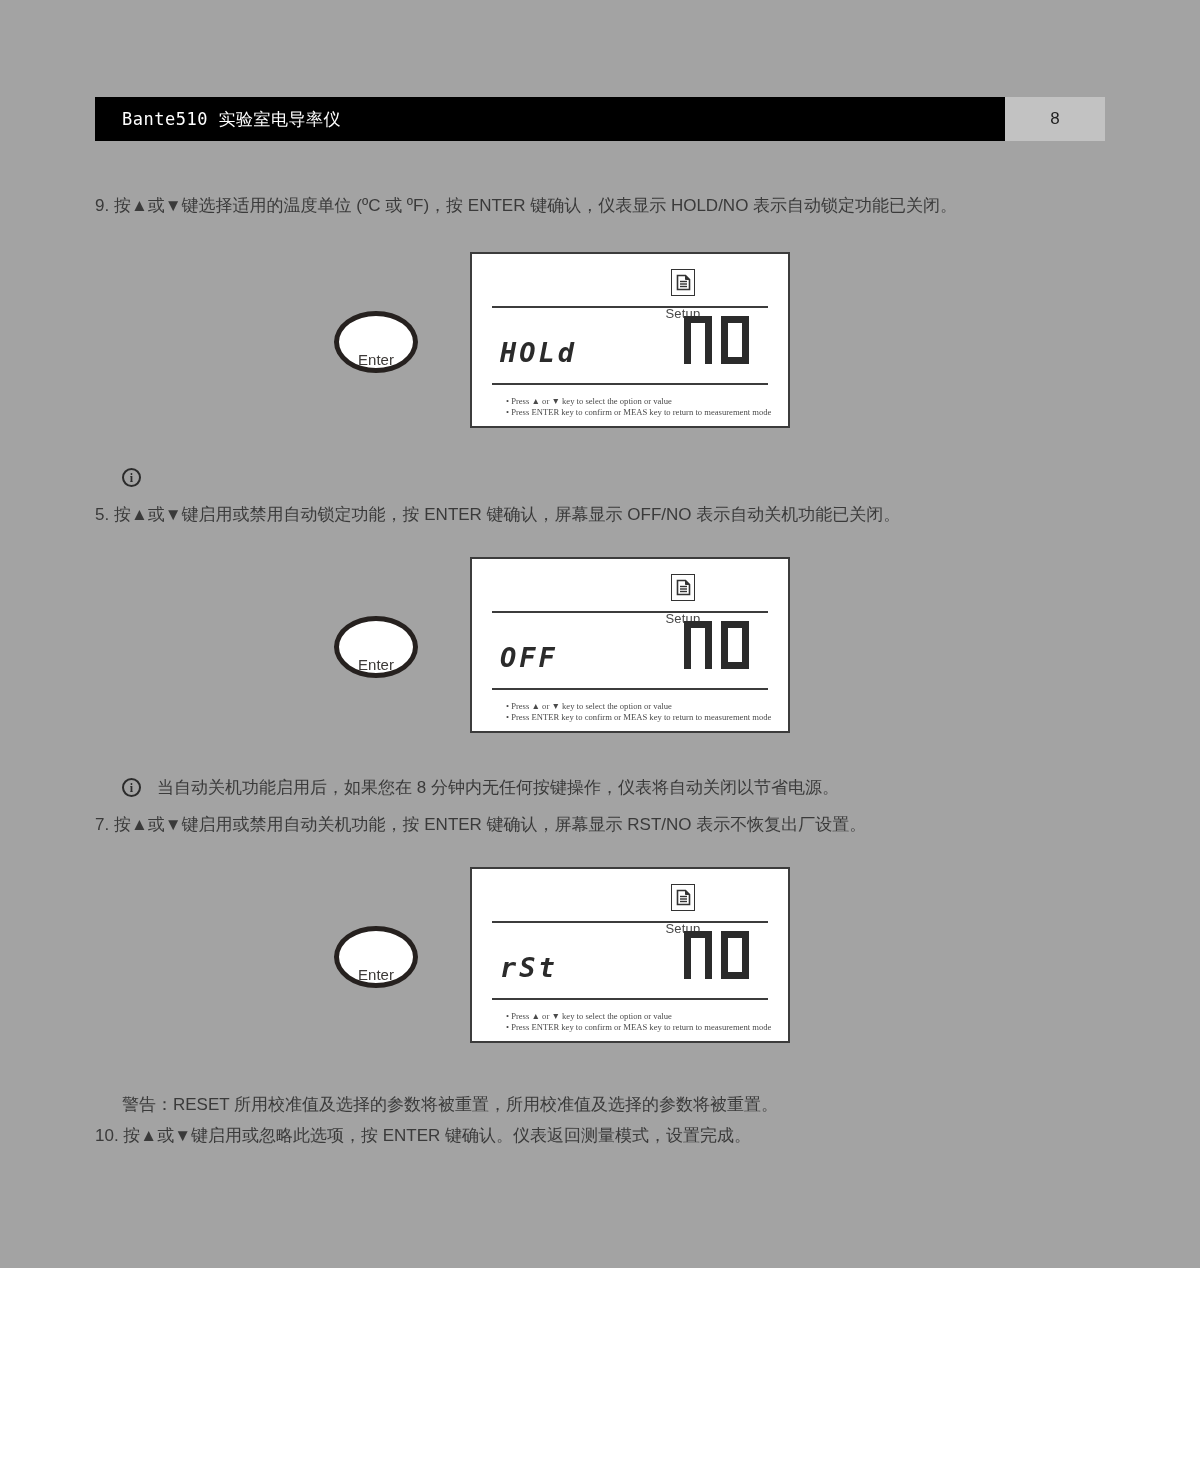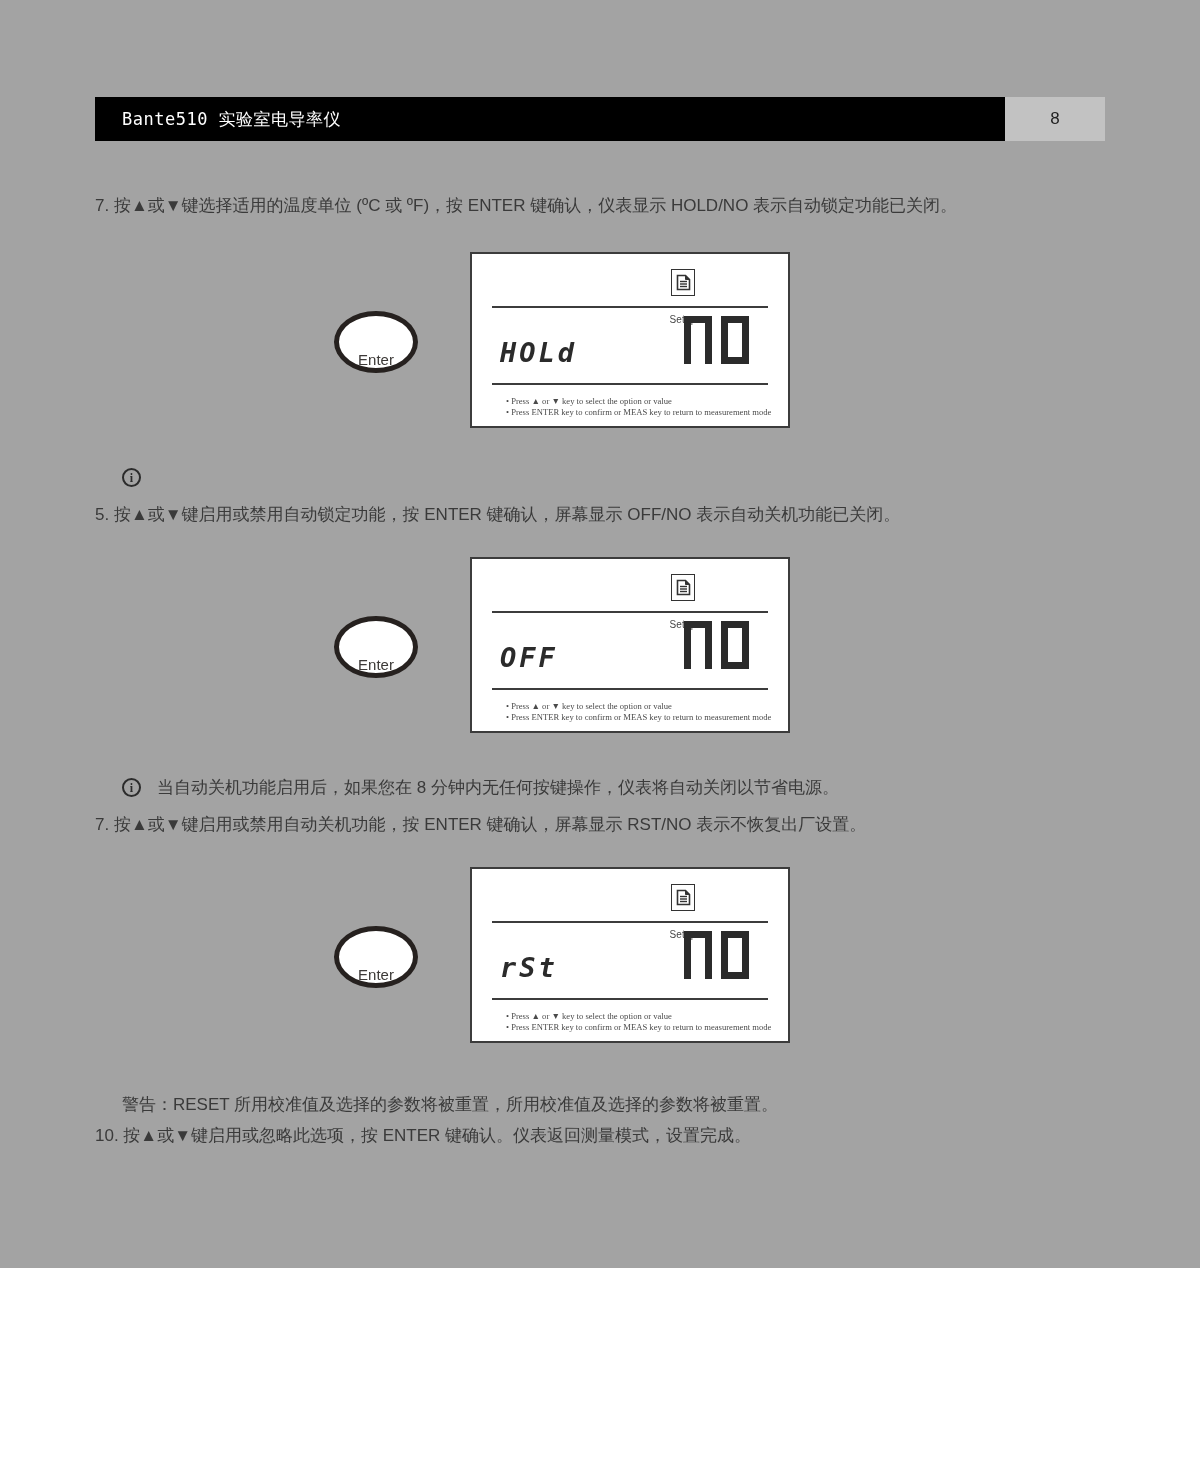--- a/index.html
+++ b/index.html
@@ -66,21 +66,21 @@
   .setup-wrap{
     position:absolute;left:183px;top:15px;width:56px;
     text-align:center;
   }
   .setup-box{
     width:22px;height:25px;margin:0 auto;
     border:1.6px solid #333333;
     display:flex;align-items:center;justify-content:center;
   }
   .setup-label{
-    font-size:10px;color:#474747;margin-top:18px;letter-spacing:0.2px;
+    font-size:13px;color:#474747;margin-top:10px;letter-spacing:0.2px;
   }
   .lcd-rule{position:absolute;left:20px;width:276px;height:2px;background:#3c3c3c;}
   .rule-top{top:52px;}
   .rule-bottom{top:129px;}
   .lcd-word{
     position:absolute;left:28px;top:83px;
     font-family:"DejaVu Sans Mono",monospace;
     font-weight:bold;font-size:27px;letter-spacing:3px;color:#2b2b2b;font-style:italic;
   }
   .seg-no{
@@ -108,21 +108,21 @@
 
   <div class="header-bar">
     <div class="header-title-zone">
       <span>Bante510 实验室电导率仪</span>
     </div>
     <div class="header-page-badge">
       <span>8</span>
     </div>
   </div>
 
-  <div class="para" style="top:194px;">7. 按▲或▼键选择适用的温度单位 (ºC 或 ºF)，按 ENTER 键确认，仪表显示 HOLD/NO 表示自动锁定功能已关闭。</div>
+  <div class="para" style="top:194px;">9. 按▲或▼键选择适用的温度单位 (ºC 或 ºF)，按 ENTER 键确认，仪表显示 HOLD/NO 表示自动锁定功能已关闭。</div>
 
   <div class="figure" style="top:252px;">
     <div class="enter-btn">
       <span>Enter</span>
     </div>
     <div class="lcd-panel">
       <div class="setup-wrap">
         <div class="setup-box">
           <svg width="15" height="17" viewBox="0 0 15 17">
             <path d="M1.5 1.5 h8 l4 4 v10 h-12 z" fill="none" stroke="#333" stroke-width="1.6"></path>

